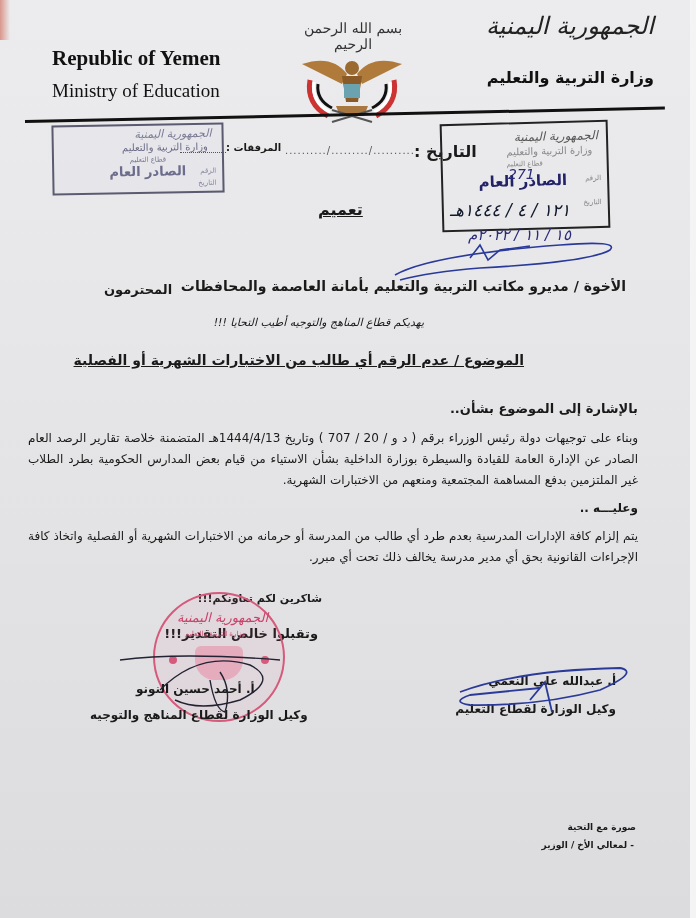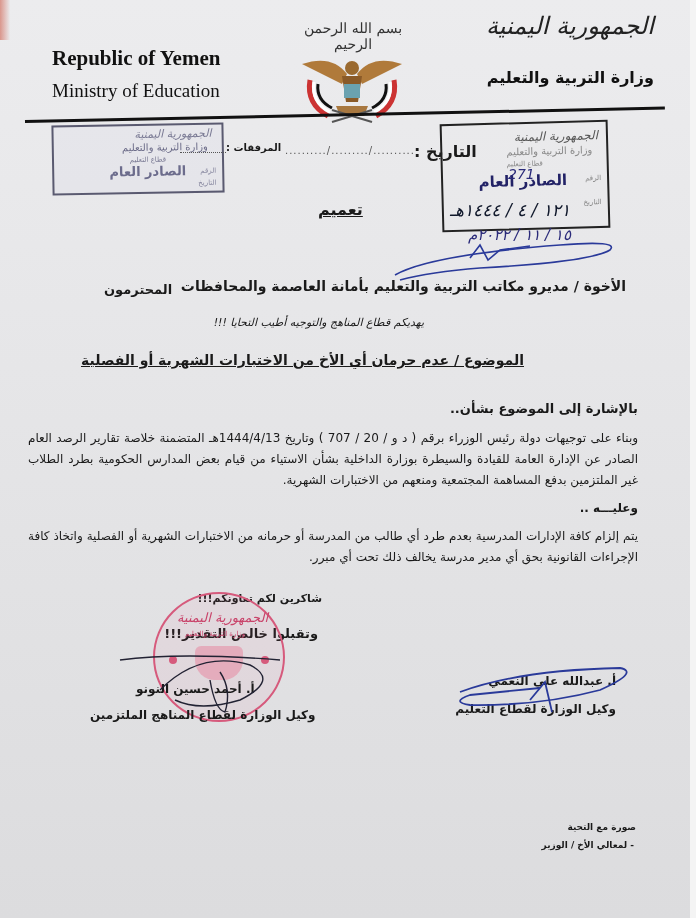--- a/index.html
+++ b/index.html
@@ -141,41 +141,41 @@
 </div>
 <div class="ar hw1">271</div>
 <div class="ar hw2">١٢١ / ٤ / ١٤٤٤هـ</div>
 <div class="ar hw3">١٥ / ١١ / ٢٠٢٢م</div>
 
 <div class="ar circular-title">تعميم</div>
 
 <div class="ar addr">الأخوة / مديرو مكاتب التربية والتعليم بأمانة العاصمة والمحافظات</div>
 <div class="ar addr-resp">المحترمون</div>
 <div class="ar greet">يهديكم قطاع المناهج والتوجيه أطيب التحايا !!!</div>
-<div class="ar subject">الموضوع / عدم حرمان أي الأخ من الاختبارات الشهرية أو الفصلية</div>
+<div class="ar subject">الموضوع / عدم الرقم أي طالب من الاختبارات الشهرية أو الفصلية</div>
 
 <div class="ar body-p p0">بالإشارة إلى الموضوع بشأن..</div>
 <div class="ar body-p p1">وبناء على توجيهات دولة رئيس الوزراء برقم ( د و / 20 / 707 ) وتاريخ 1444/4/13هـ المتضمنة خلاصة تقارير الرصد العام الصادر عن الإدارة العامة للقيادة والسيطرة بوزارة الداخلية بشأن الاستياء من قيام بعض المدارس الحكومية بطرد الطلاب غير الملتزمين بدفع المساهمة المجتمعية ومنعهم من الاختبارات الشهرية.</div>
 <div class="ar body-p p2">وعليـــه ..</div>
 <div class="ar body-p p3">يتم إلزام كافة الإدارات المدرسية بعدم طرد أي طالب من المدرسة أو حرمانه من الاختبارات الشهرية أو الفصلية واتخاذ كافة الإجراءات القانونية بحق أي مدير مدرسة يخالف ذلك تحت أي مبرر.</div>
 <div class="ar thanks">شاكرين لكم تعاونكم!!!</div>
 <div class="ar regards">وتقبلوا خالص التقدير!!!</div>
 
 <div class="seal ar">
   <div class="s1">الجمهورية اليمنية</div>
   <div class="s2">وزارة التربية والتعليم</div>
   <div class="s3"></div>
   <div class="dot" style="left:14px;top:62px;"></div>
   <div class="dot" style="right:14px;top:62px;"></div>
 </div>
 
 <div class="ar sig-right-name">أ. عبدالله علي النعمي</div>
 <div class="ar sig-right-title">وكيل الوزارة لقطاع التعليم</div>
 <div class="ar sig-left-name">أ. أحمد حسين النونو</div>
-<div class="ar sig-left-title">وكيل الوزارة لقطاع المناهج الملتزمين</div>
+<div class="ar sig-left-title">وكيل الوزارة لقطاع المناهج والتوجيه</div>
 
 <div class="ar cc-h">صورة مع التحية</div>
 <div class="ar cc-1">- لمعالي الأخ / الوزير</div>
 
 <svg class="overlay" viewBox="0 0 696 918">
   <g fill="none" stroke="#2a3a9a" stroke-width="1.6">
     <path d="M395 275 Q430 255 560 245 Q620 240 610 250 Q590 262 480 268 Q430 272 400 280"></path>
     <path d="M470 258 L480 245 L488 260 L500 250 L530 246"></path>
   </g>
   <g fill="none" stroke="#2a3a9a" stroke-width="1.8">

